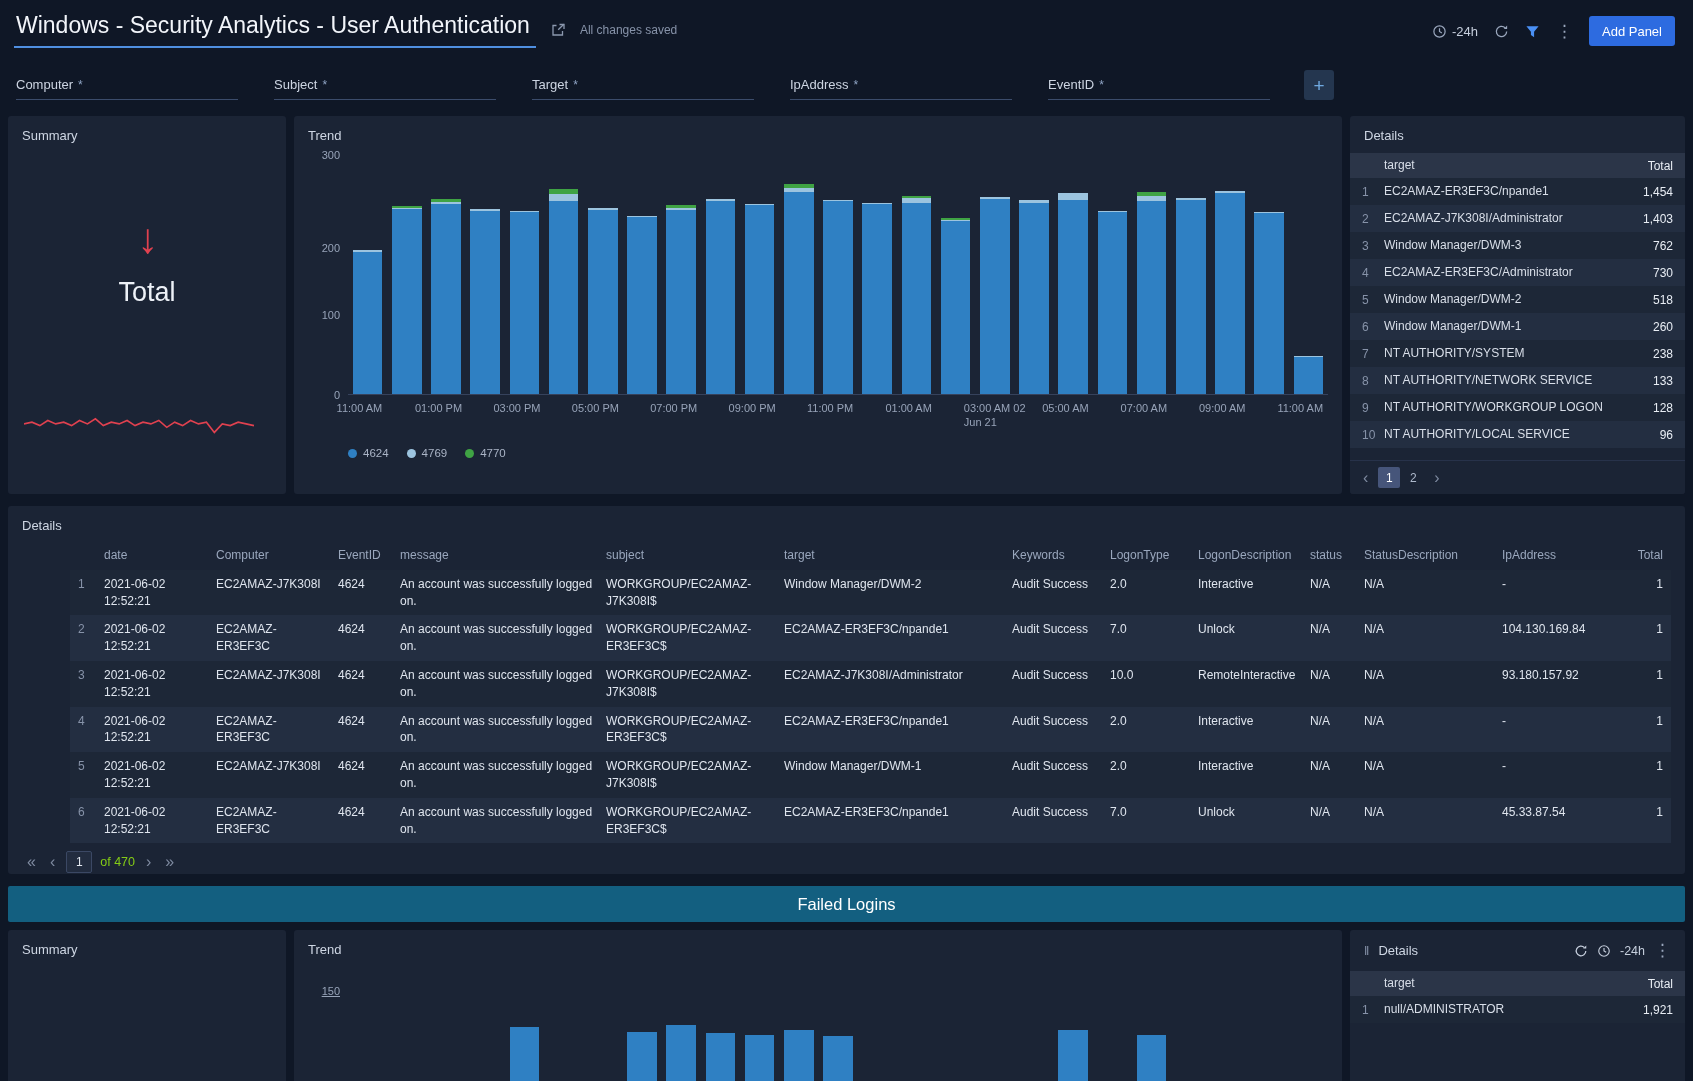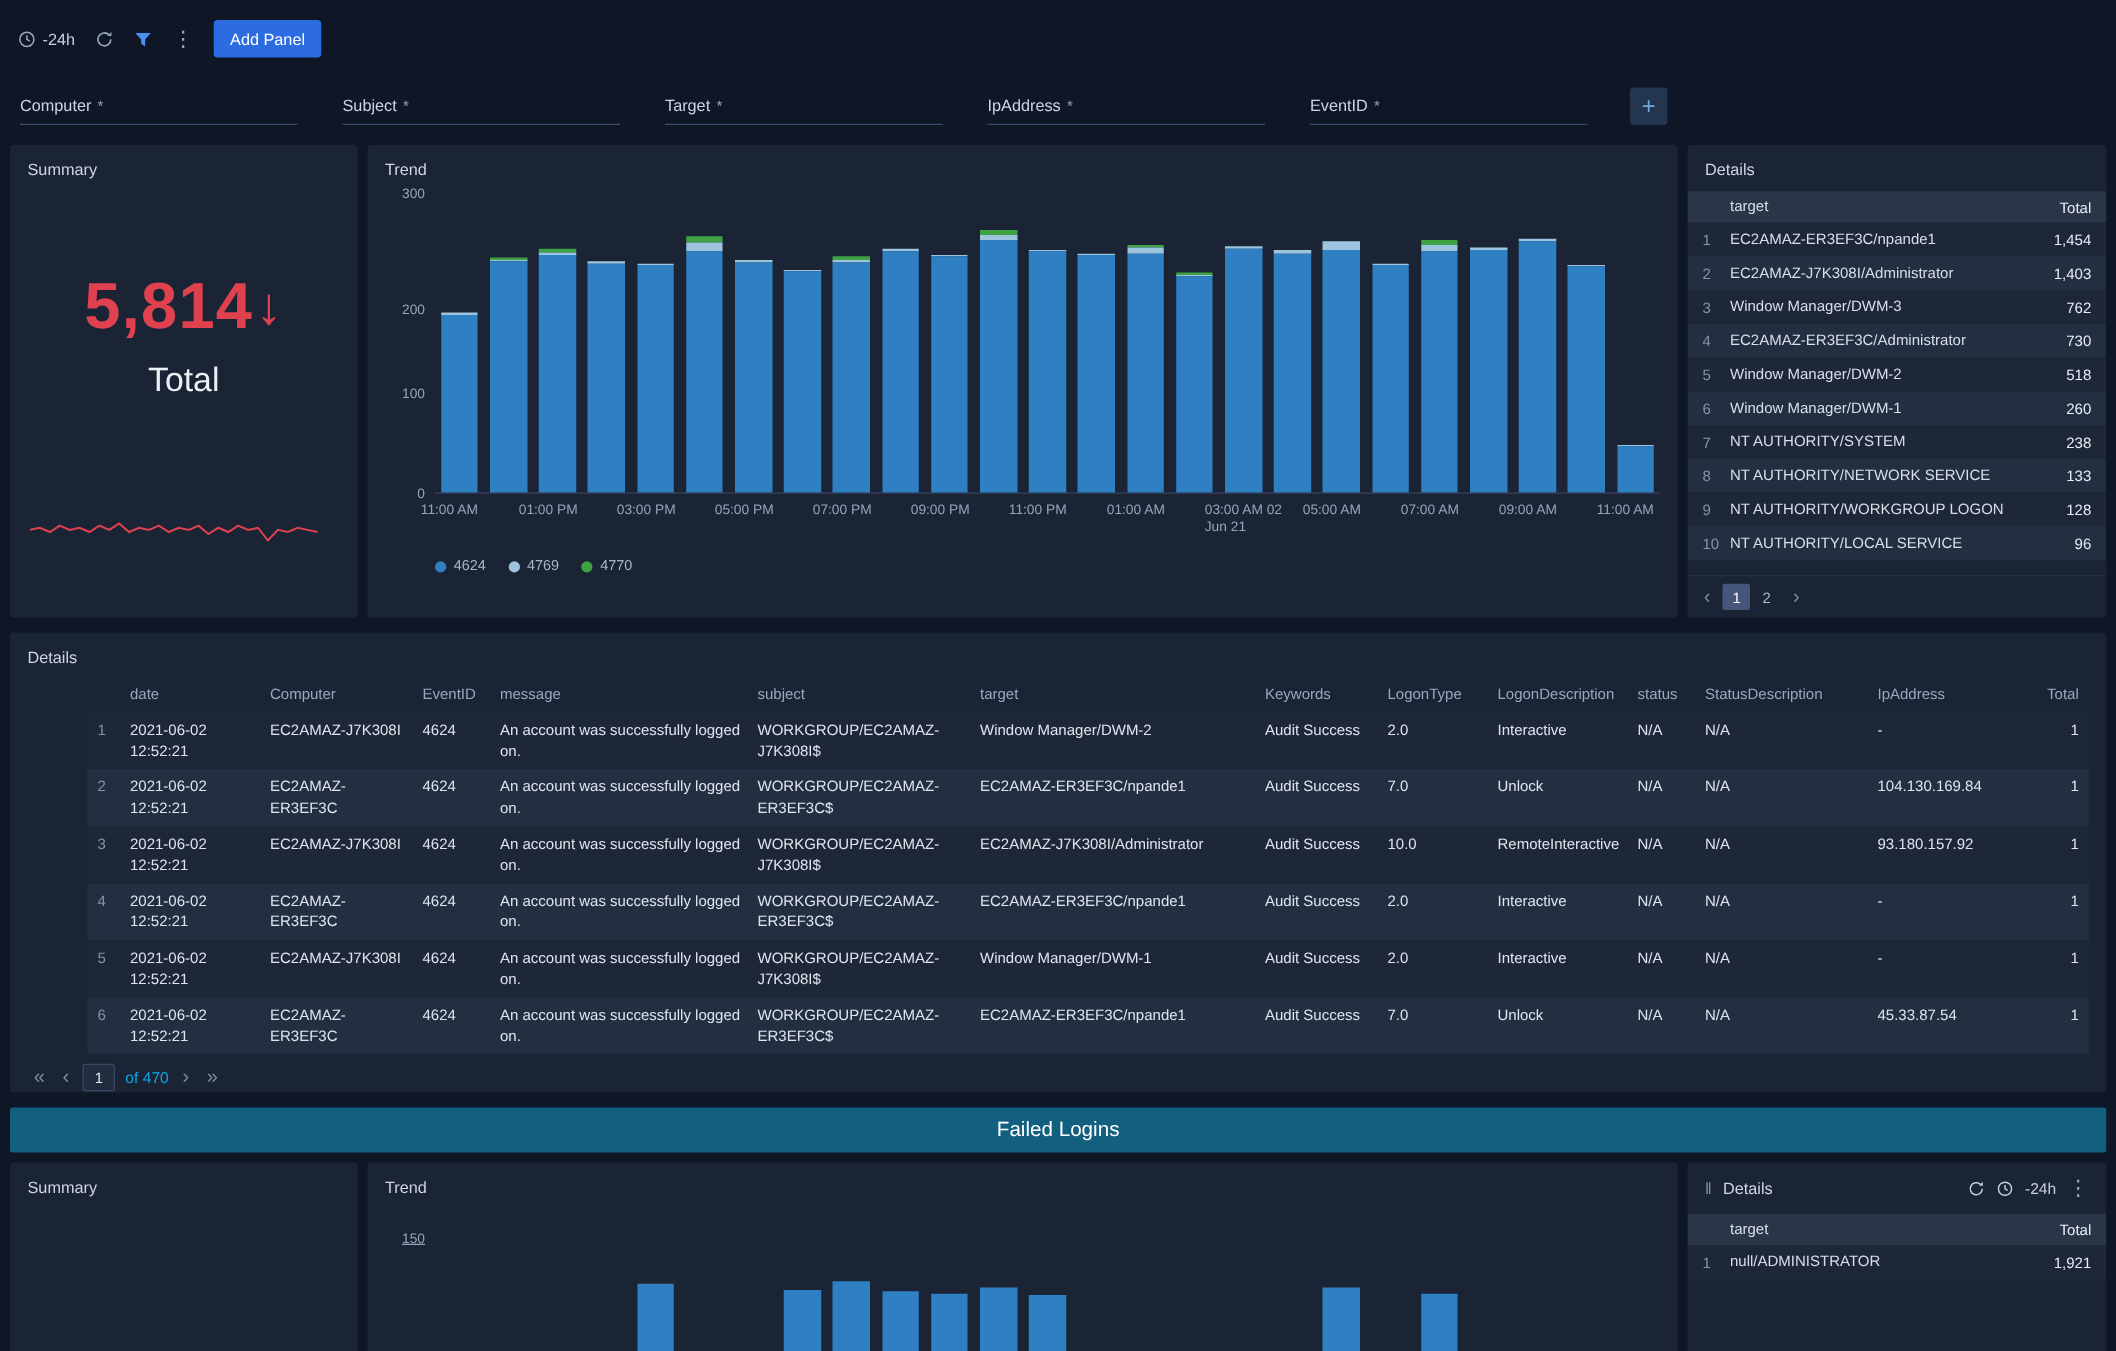--- a/index.html
+++ b/index.html
@@ -85,30 +85,41 @@
   .ev-head{margin-top:10px;}
   .ev-cell{padding:6px 10px 6px 0;font-size:12px;line-height:1.4;word-break:break-word;}
   .ev-head .ev-cell{color:#9aa7bd;cursor:pointer;padding-top:4px;}
   .ev-row{min-height:42px;cursor:pointer;}
   .ev-row.odd{background:#1d2737;}
   .ev-row.even{background:#232e41;}
   .ev-cell.rank{color:#8793a9;padding-left:8px;}
   .ev-cell.right{text-align:right;padding-right:8px;}
   .ev-pager{display:flex;align-items:center;gap:8px;margin-top:8px;padding-left:2px;}
   .pg-box{display:inline-flex;align-items:center;justify-content:center;min-width:26px;height:22px;background:#222c3f;border:1px solid #3b4864;border-radius:2px;font-size:12px;color:#e3e8f0;cursor:text;}
-  .pg-of{font-size:12.5px;color:#0ea5e9;}
+  .pg-of{font-size:12.5px;color:#84cc16;}
 
   svg.ic{display:block;}
 </style>
 </head>
 <body>
 
 <div class="page">
 
   <header class="topbar">
+    <div class="topbar-left">
+      <h1 class="dash-title">Windows - Security Analytics - User Authentication</h1>
+      <span class="icon-btn">
+        <svg class="ic" width="16" height="16" viewBox="0 0 16 16">
+            <path d="M6.5 3.5H3v9.5h9.5V9" fill="none" stroke="#8c99af" stroke-width="1.3"></path>
+            <path d="M9.5 2.5H14V7" fill="none" stroke="#8c99af" stroke-width="1.3"></path>
+            <path d="M13.8 2.2 8.2 7.8" stroke="#8c99af" stroke-width="1.3"></path>
+          </svg>
+      </span>
+      <span class="saved-status">All changes saved</span>
+    </div>
     <div class="topbar-right">
       <span class="time-ctl">
         <span>
           <svg class="ic" width="15" height="15" viewBox="0 0 16 16">
               <circle cx="8" cy="8" r="6" fill="none" stroke="#9aa7bd" stroke-width="1.3"></circle>
               <path d="M8 4.5V8l2.5 1.5" fill="none" stroke="#9aa7bd" stroke-width="1.3"></path>
             </svg>
         </span>
         <span>-24h</span>
       </span>
@@ -153,21 +164,20 @@
       </div>
     <button class="add-filter">+</button>
   </div>
 
 
   <div class="row panels-row">
 
     <section class="panel summary-panel">
       <div class="panel-title">Summary</div>
       <div class="big-number">
-        <span>5,814</span>
           <span class="down-arrow">↓</span>
       </div>
       <div class="big-label">Total</div>
       <svg class="sparkline" id="spark1" width="234" height="38">
           <polyline points="0,11.900000000000002 7.931034482758621,10.2 15.862068965517242,13.600000000000001 23.793103448275865,8.5 31.724137931034484,11.900000000000002 39.6551724137931,10.2 47.58620689655173,13.600000000000001 55.51724137931035,8.5 63.44827586206897,11.900000000000002 71.37931034482759,6.800000000000001 79.3103448275862,13.600000000000001 87.24137931034483,10.2 95.17241379310346,11.900000000000002 103.10344827586208,8.5 111.0344827586207,13.600000000000001 118.96551724137932,10.2 126.89655172413794,11.900000000000002 134.82758620689657,8.5 142.75862068965517,15.3 150.6896551724138,10.2 158.6206896551724,13.600000000000001 166.55172413793105,8.5 174.48275862068965,11.900000000000002 182.41379310344828,10.2 190.34482758620692,20.4 198.27586206896552,11.900000000000002 206.20689655172416,13.600000000000001 214.13793103448276,10.2 222.0689655172414,11.900000000000002 230,13.600000000000001" fill="none" stroke="#e0414f" stroke-width="1.6"></polyline>
         </svg>
     </section>
 
     <section class="panel trend-panel">
       <div class="panel-title">Trend</div>

